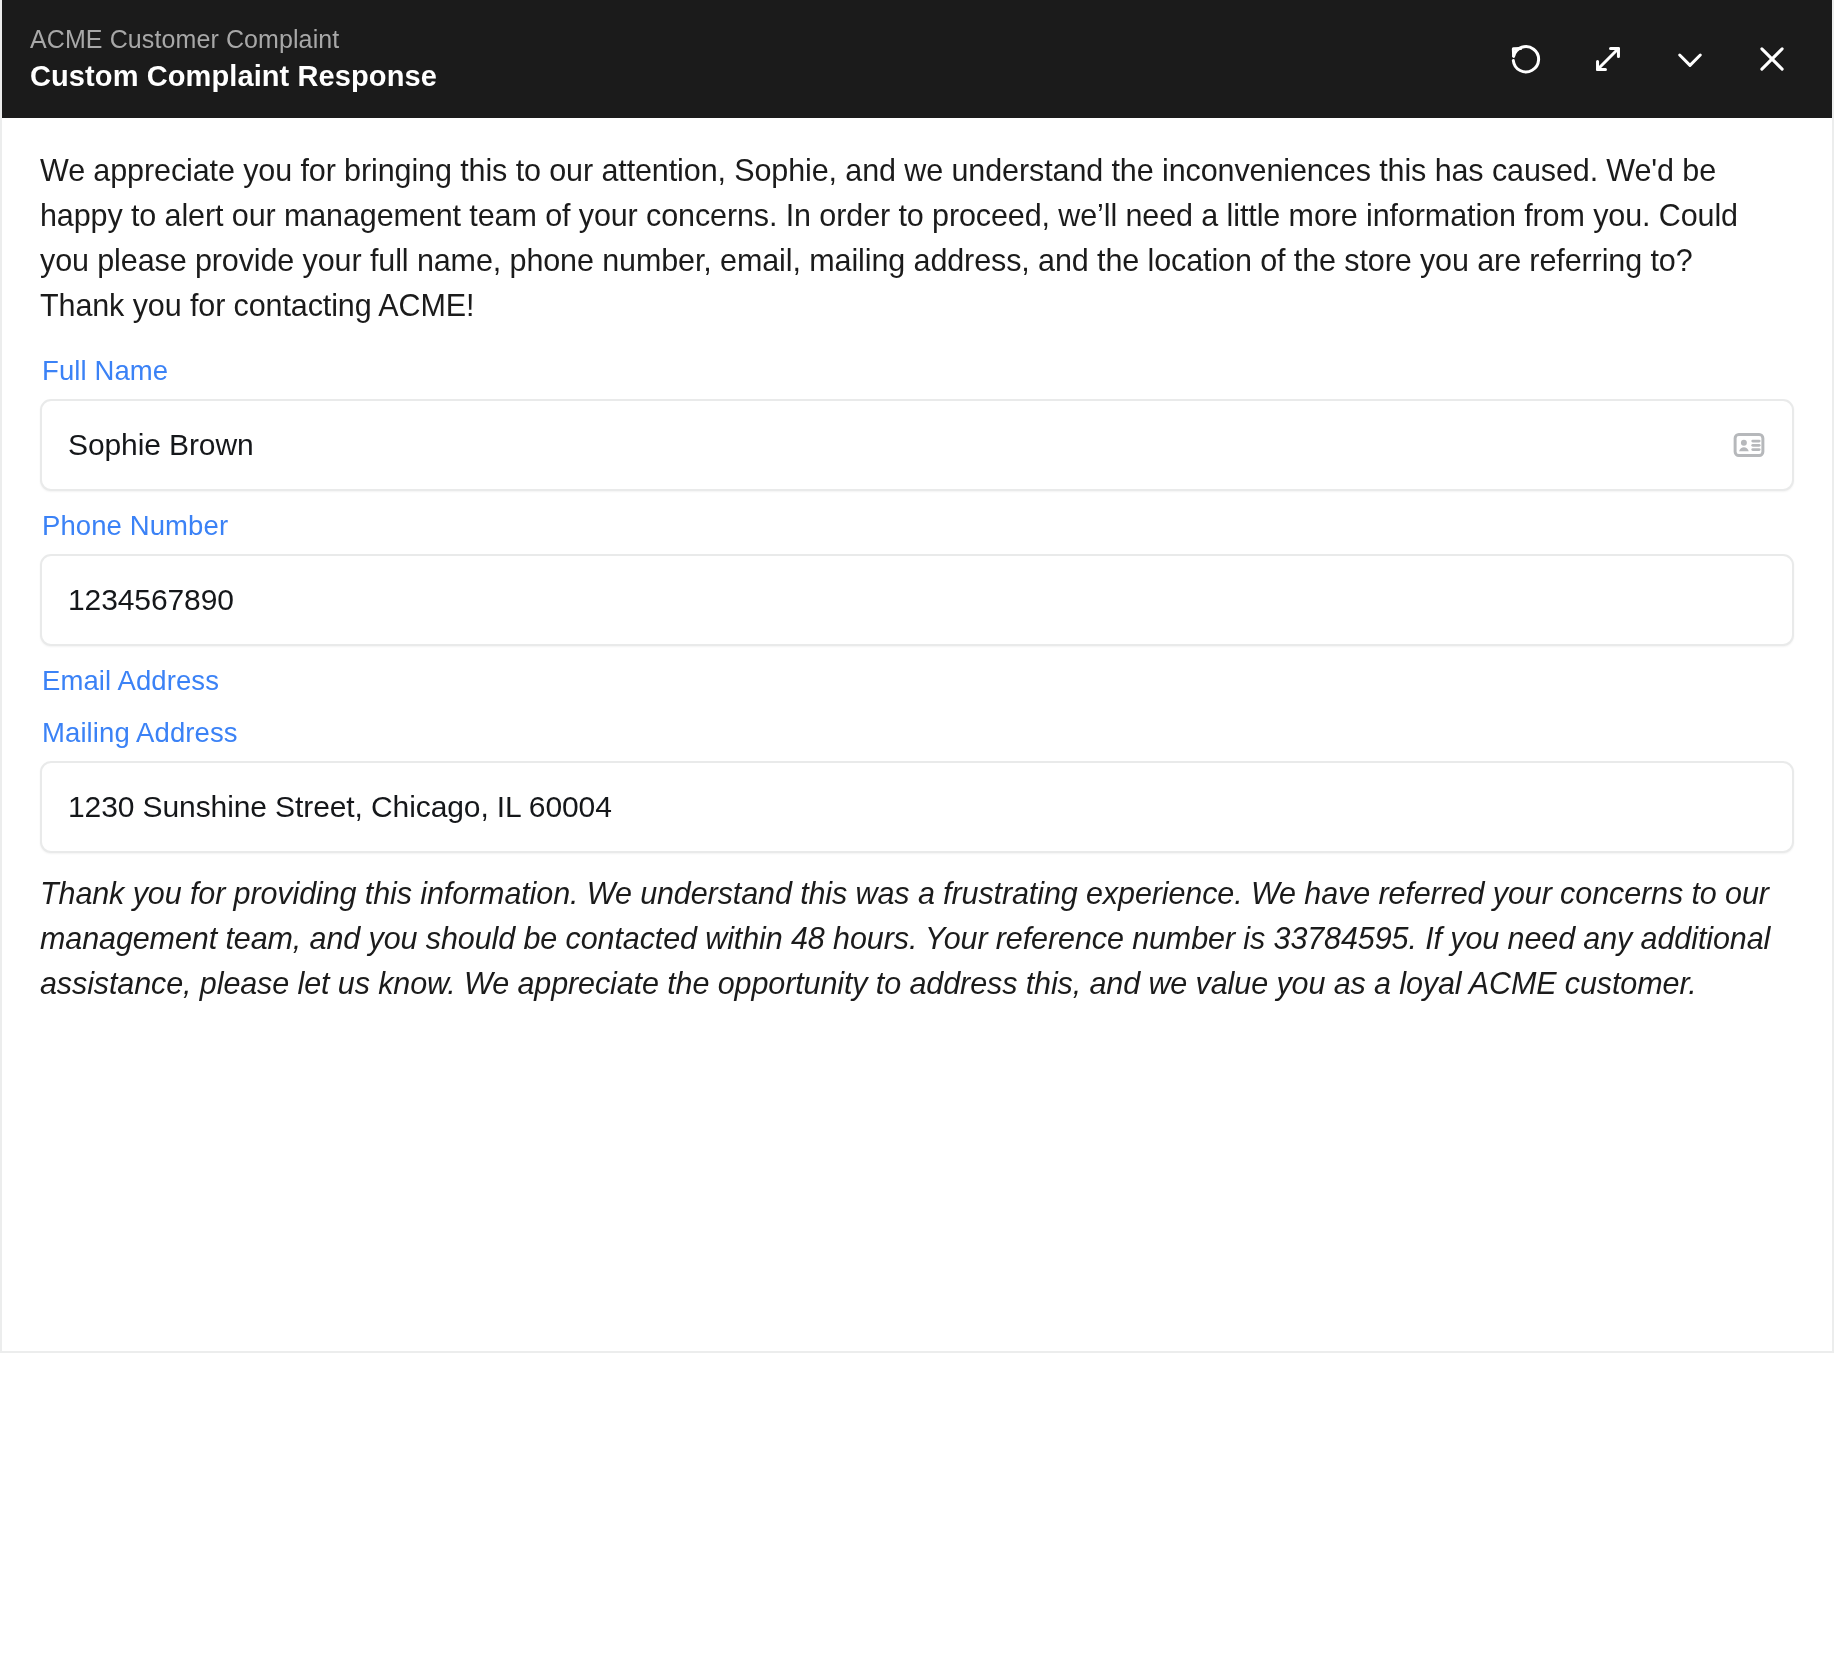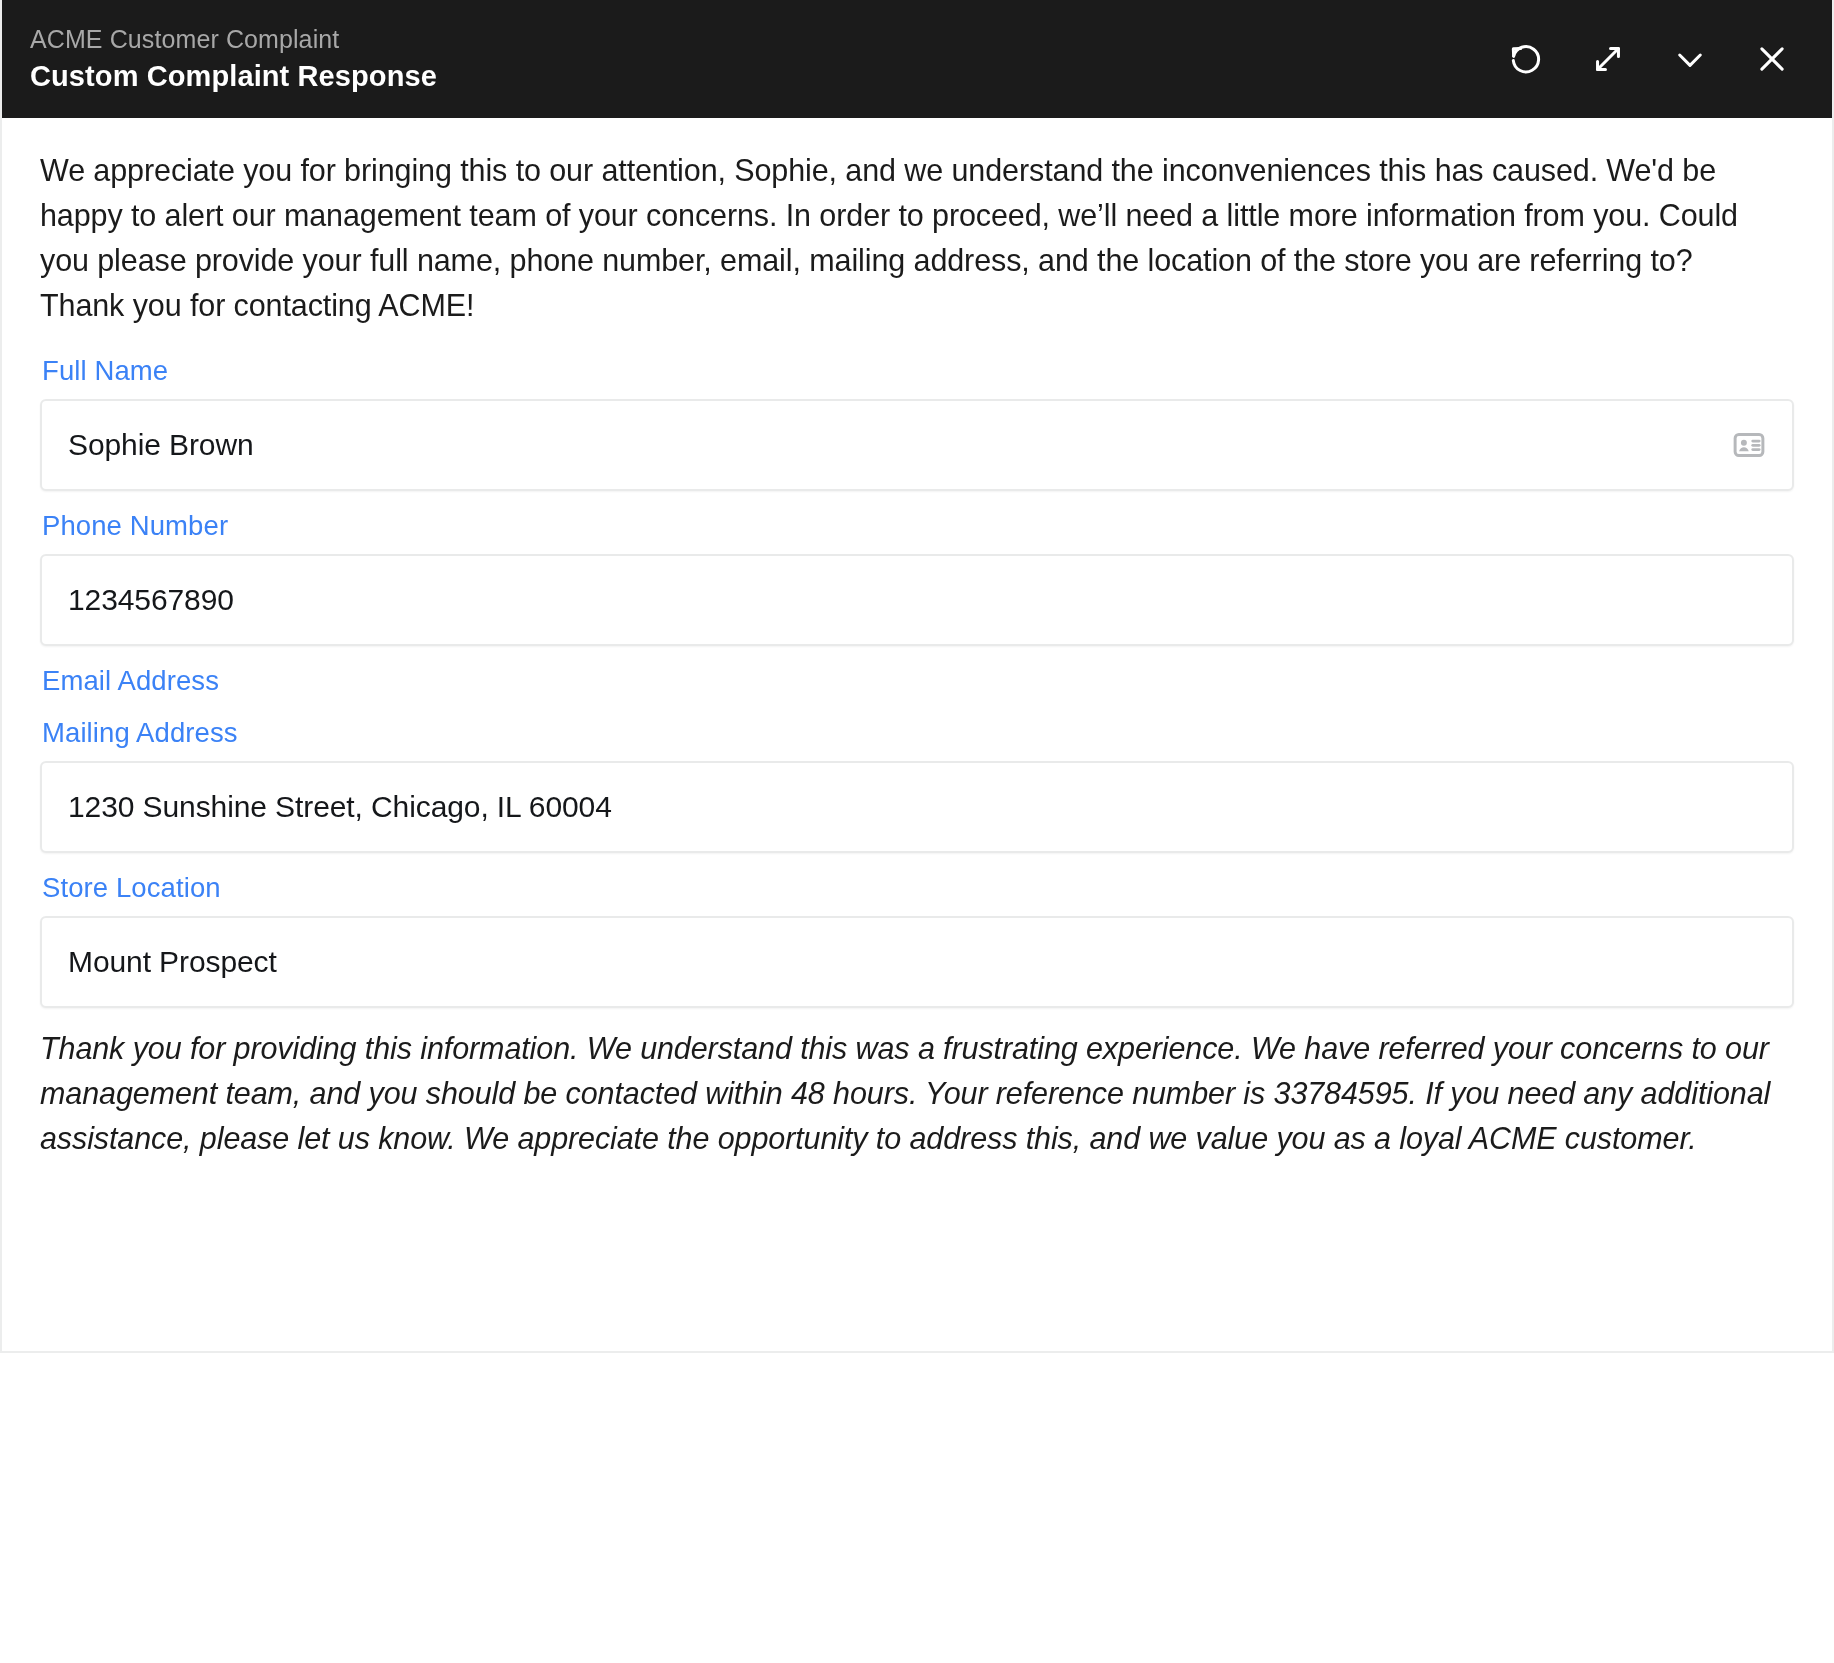--- a/index.html
+++ b/index.html
@@ -102,21 +102,21 @@
     font-size: 27.5px;
     line-height: 34px;
     margin: 0 0 11px 2px;
     letter-spacing: 0.1px;
   }
   .input-wrap {
     position: relative;
     height: 92px;
     background: #ffffff;
     border: 2px solid #e9eaea;
-    border-radius: 6px;
+    border-radius: 11px;
     box-shadow: 0 1px 2px rgba(16,18,20,0.05);
     display: flex;
     align-items: center;
     box-sizing: border-box;
   }
   .input-value {
     flex: 1 1 auto;
     padding: 0 26px;
     color: #15171a;
     font-size: 30px;
@@ -223,23 +223,17 @@
       <span class="field-label">Email Address</span>
     </div>
 
     <div class="field">
       <span class="field-label">Mailing Address</span>
       <div class="input-wrap">
         <div class="input-value">1230 Sunshine Street, Chicago, IL 60004</div>
       </div>
     </div>
 
-    <div class="field">
-      <span class="field-label">Store Location</span>
-      <div class="input-wrap">
-        <div class="input-value">Mount Prospect</div>
-      </div>
-    </div>
 
     <p class="paragraph paragraph-closing">Thank you for providing this information. We understand this was a frustrating experience. We have referred your concerns to our management team, and you should be contacted within 48 hours. Your reference number is 33784595. If you need any additional assistance, please let us know. We appreciate the opportunity to address this, and we value you as a loyal ACME customer.</p>
 
   </div>
 </div>
 
 </body></html>

